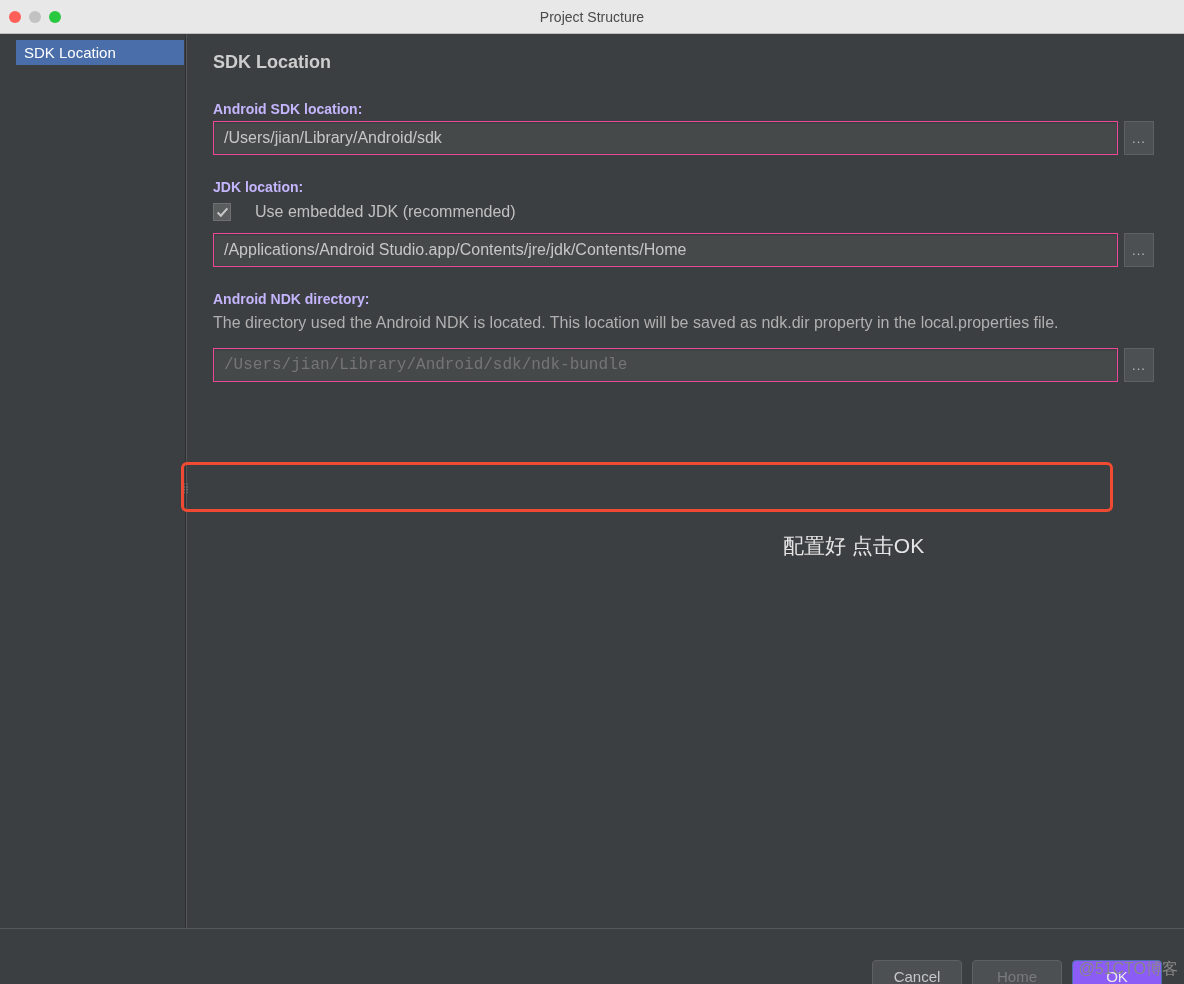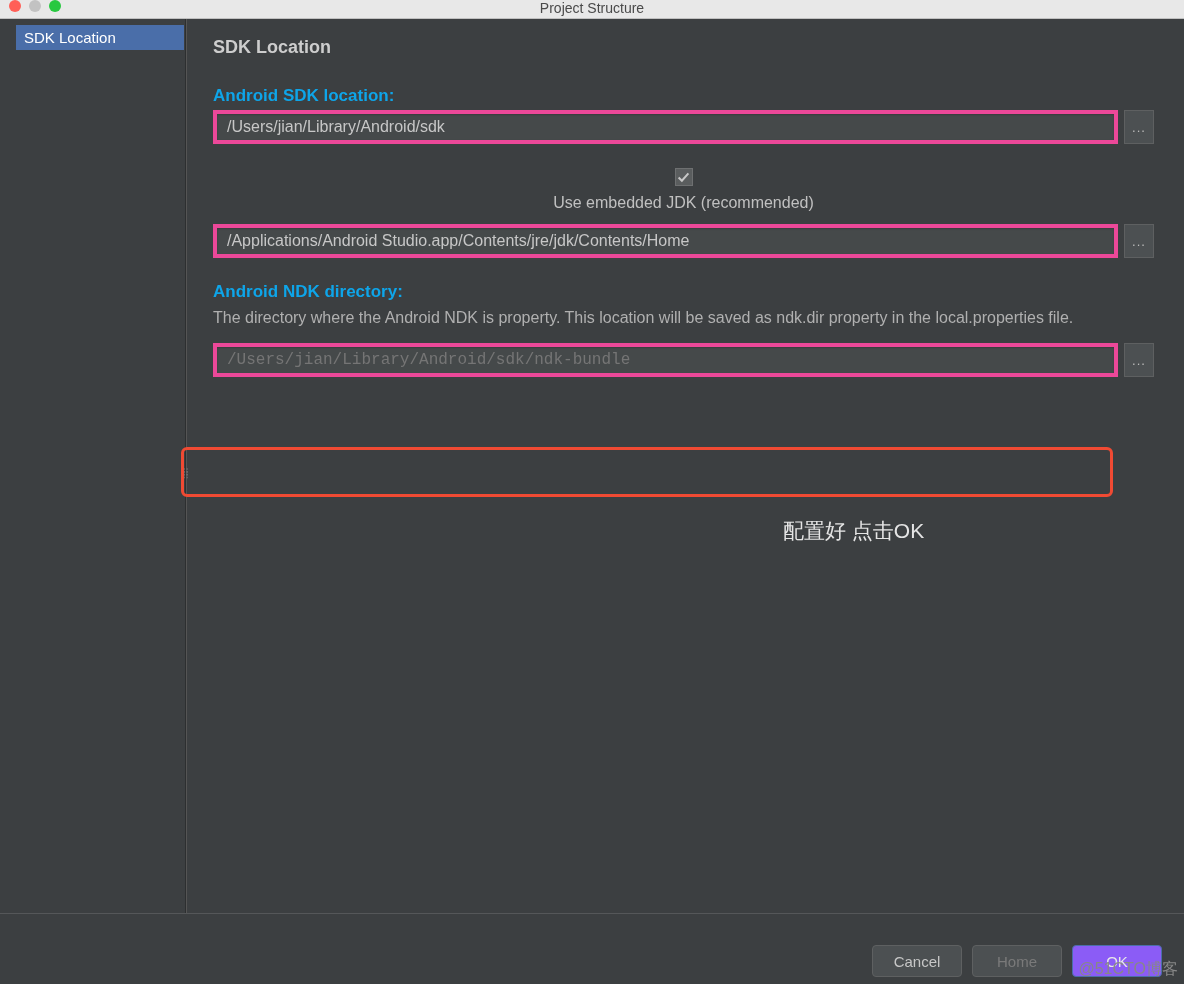--- a/index.html
+++ b/index.html
@@ -10,24 +10,24 @@
     }
     body {
       width: 1184px;
       height: 984px;
       background: #3c3f41;
       color: #bbbbbb;
       overflow: hidden;
       position: relative;
     }
     .titlebar {
-      height: 19px;
+      height: 34px;
       background: #e8e8e8;
       display: flex;
-      align-items: flex-start;
+      align-items: center;
       position: relative;
       border-bottom: 1px solid #c0c0c0;
     }
     .traffic-lights {
       display: flex;
       gap: 8px;
       margin-left: 9px;
       align-items: center;
     }
     .traffic-light {
@@ -71,42 +71,42 @@
       position: relative;
       border-left: 1px solid #555;
     }
     .content h1 {
       font-size: 18px;
       font-weight: bold;
       color: #cdcdcd;
       margin-bottom: 28px;
     }
     .section-label {
-      font-size: 17px;
+      font-size: 14px;
       font-weight: bold;
-      color: #0ea5e9;
+      color: #c4b5fd;
       margin-bottom: 4px;
     }
     .section-desc {
       font-size: 16px;
       color: #b0b0b0;
       line-height: 1.45;
       margin-bottom: 14px;
     }
     .input-row {
       display: flex;
       gap: 6px;
       margin-bottom: 24px;
       align-items: stretch;
     }
     .text-input {
       flex: 1;
       height: 34px;
       background: #45494a;
-      border: 4px solid #ec4899;
+      border: 1px solid #ec4899;
       color: #c7c7c7;
       font-size: 16px;
       padding: 0 10px;
       outline: none;
       box-shadow: inset 0 1px 2px rgba(0,0,0,0.2);
     }
     .text-input.placeholder-style {
       color: #5eead4;
       font-family: Liberation Mono, monospace;
     }
@@ -119,24 +119,23 @@
       font-size: 13px;
       cursor: pointer;
       display: flex;
       align-items: center;
       justify-content: center;
       letter-spacing: 1px;
     }
     .checkbox-row {
       display: flex;
       align-items: center;
-      gap: 8px;
+      gap: 24px;
       margin-bottom: 12px;
       margin-top: 8px;
-      flex-direction: column;
     }
     .checkbox {
       width: 18px;
       height: 18px;
       background: #5a5d5e;
       border: 1px solid #6e7071;
       display: flex;
       align-items: center;
       justify-content: center;
       cursor: pointer;
@@ -228,35 +227,36 @@
 
   <div class="content">
     <h1>SDK Location</h1>
 
     <div class="section-label">Android SDK location:</div>
     <div class="input-row">
       <input class="text-input" type="text" value="/Users/jian/Library/Android/sdk" style="">
       <button class="browse-btn">...</button>
     </div>
 
+    <div class="section-label">JDK location:</div>
     <div class="checkbox-row">
       <div class="checkbox">
         <svg viewBox="0 0 16 16">
             <path d="M2 8 L6 12 L14 3" stroke="#c7c7c7" stroke-width="2.5" fill="none"></path>
           </svg>
       </div>
       <span class="checkbox-label">Use embedded JDK (recommended)</span>
     </div>
     <div class="input-row">
       <input class="text-input" type="text" value="/Applications/Android Studio.app/Contents/jre/jdk/Contents/Home" style="">
       <button class="browse-btn">...</button>
     </div>
 
     <div class="section-label">Android NDK directory:</div>
-    <div class="section-desc">The directory where the Android NDK is property. This location will be saved as ndk.dir property in the local.properties file.</div>
+    <div class="section-desc">The directory used the Android NDK is located. This location will be saved as ndk.dir property in the local.properties file.</div>
     <div class="drag-handle">⠿<br>⠿</div>
     <div class="input-row">
       <input class="text-input placeholder-style" type="text" placeholder="/Users/jian/Library/Android/sdk/ndk-bundle" style="">
       <button class="browse-btn">...</button>
     </div>
 
     <div class="highlight-box" style="left:-6px; top:428px; width:932px; height:50px;"></div>
     <div class="annotation" style="left:596px; top:498px;">配置好 点击OK</div>
   </div>
 </div>

